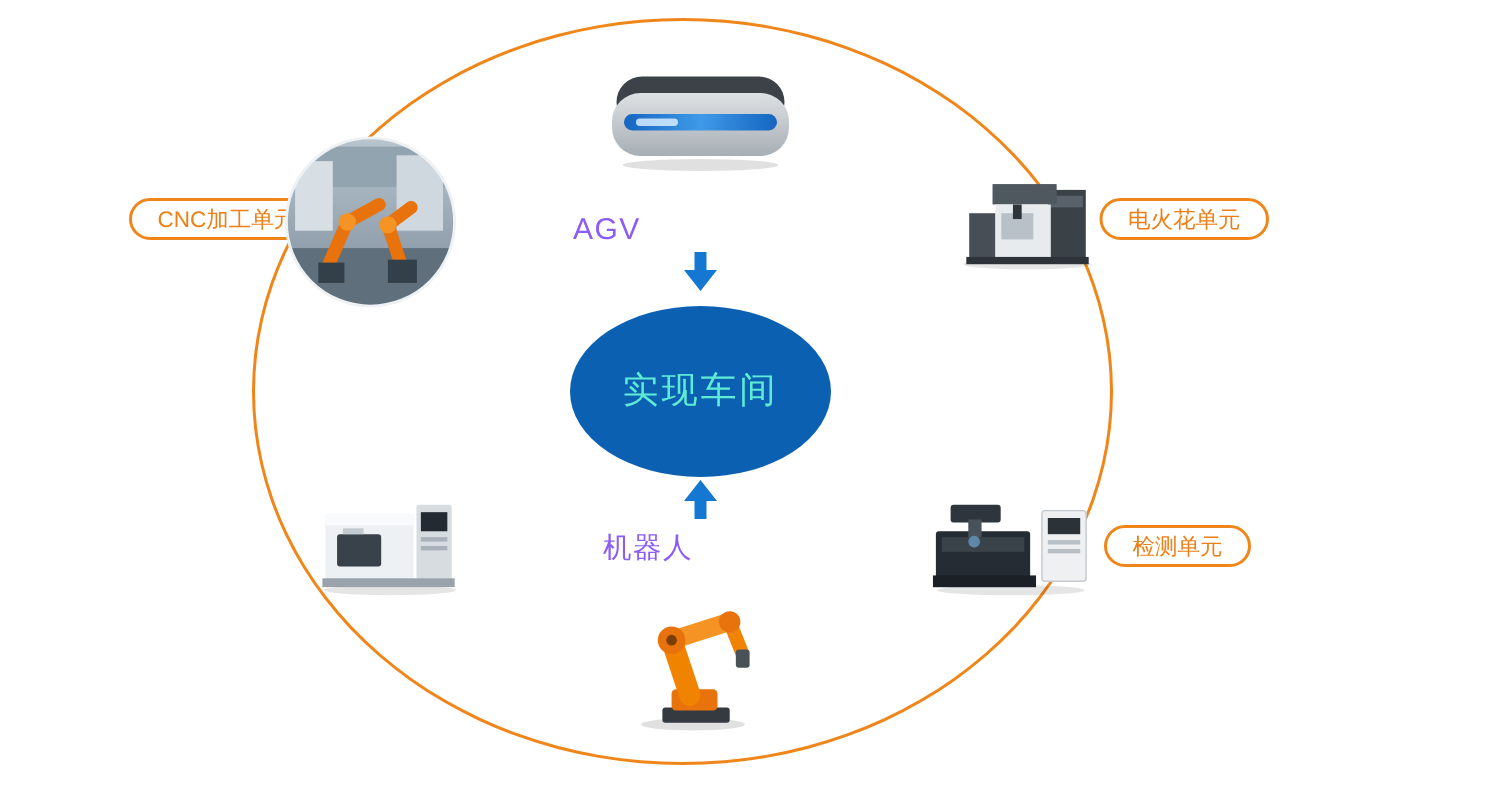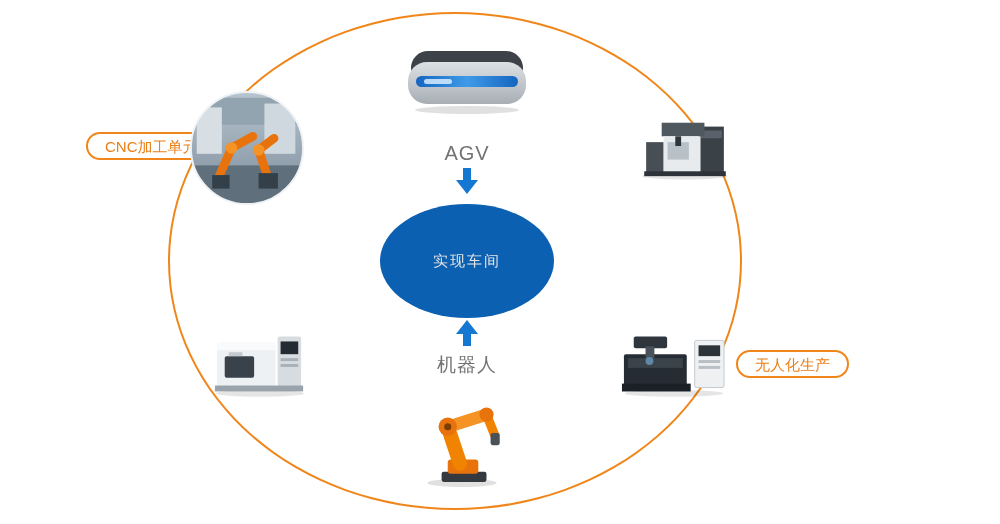--- a/index.html
+++ b/index.html
@@ -14,36 +14,36 @@
   .img{position:absolute;}
   .img svg{display:block;width:100%;height:100%;}
   .agv-img{left:402px;top:46px;width:130px;height:70px;}
   .cnc-photo{left:189px;top:90px;width:116px;height:116px;}
   .edm-img{left:636px;top:113px;width:98px;height:68px;}
   .wire-img{left:211px;top:328px;width:98px;height:70px;}
   .insp-img{left:620px;top:328px;width:108px;height:70px;}
   .robot-img{left:400px;top:386px;width:124px;height:102px;}
 
   .blue-label{
-    position:absolute;color:#737373;text-align:center;
+    position:absolute;color:#8b5cf6;
     font-size:20px;letter-spacing:1px;
   }
   .agv-label{left:382px;top:142px;width:170px;}
-  .robot-label{left:382px;top:352px;width:170px;font-size:19px;}
+  .robot-label{left:402px;top:352px;width:170px;font-size:19px;}
 
   .arrow{position:absolute;width:24px;height:26px;}
   .arrow svg{display:block;width:100%;height:100%;}
   .arrow-down{left:455px;top:168px;}
   .arrow-up{left:455px;top:320px;}
 
   .center-ellipse{
     position:absolute;left:380px;top:204px;width:174px;height:114px;
     background:#0b60b2;border-radius:50%;
     display:flex;flex-direction:column;align-items:center;justify-content:center;
-    color:#e5e5e5;font-size:15px;line-height:1.45;letter-spacing:2px;
+    color:#5eead4;font-size:24px;line-height:1.45;letter-spacing:2px;
   }
 
   .pill{
     position:absolute;height:28px;line-height:26px;padding:0 17px;
     border:2px solid #f0861a;border-radius:16px;box-sizing:border-box;
     color:#ec7f16;font-size:15px;background:#ffffff;white-space:nowrap;
   }
   .pill-cnc{left:86px;top:132px;}
   .pill-edm{left:733px;top:132px;}
   .pill-wire{left:88px;top:350px;}
@@ -149,20 +149,21 @@
       <rect x="10" y="30" width="18" height="32" fill="#474e55"></rect>
       <rect x="64" y="14" width="26" height="48" fill="#3a4147"></rect>
       <rect x="66" y="18" width="22" height="8" fill="#59626a"></rect>
       <rect x="26" y="10" width="44" height="14" fill="#50585f"></rect>
       <rect x="28" y="24" width="38" height="38" fill="#e8ebed"></rect>
       <rect x="32" y="30" width="22" height="18" fill="#b9c1c8"></rect>
       <rect x="40" y="24" width="6" height="10" fill="#2e353b"></rect>
       <rect x="8" y="60" width="84" height="5" fill="#2d3339"></rect>
     </svg>
   </div>
+  <div class="pill pill-edm">电火花单元</div>
 
   <div class="img wire-img">
     <svg viewBox="0 0 100 70" xmlns="http://www.w3.org/2000/svg">
       <ellipse cx="50" cy="66" rx="45" ry="3.5" fill="#000000" opacity="0.1"></ellipse>
       <rect x="6" y="14" width="60" height="46" rx="3" fill="#eef1f3"></rect>
       <rect x="6" y="14" width="60" height="8" fill="#f8fafb"></rect>
       <rect x="14" y="28" width="30" height="22" rx="2" fill="#39414a"></rect>
       <rect x="18" y="24" width="14" height="4" fill="#c3cad0"></rect>
       <rect x="68" y="8" width="24" height="52" rx="2" fill="#d7dce0"></rect>
       <rect x="71" y="13" width="18" height="13" fill="#232a31"></rect>
@@ -180,15 +181,15 @@
       <rect x="14" y="8" width="34" height="12" rx="2" fill="#2e353d"></rect>
       <rect x="26" y="18" width="9" height="12" fill="#49525a"></rect>
       <circle cx="30" cy="33" r="4" fill="#5e87a8"></circle>
       <rect x="2" y="56" width="70" height="8" fill="#1a2026"></rect>
       <rect x="76" y="12" width="30" height="48" rx="2" fill="#eef0f2" stroke="#c4cacf"></rect>
       <rect x="80" y="17" width="22" height="11" fill="#2b3238"></rect>
       <rect x="80" y="32" width="22" height="3" fill="#b8bfc5"></rect>
       <rect x="80" y="38" width="22" height="3" fill="#b8bfc5"></rect>
     </svg>
   </div>
-  <div class="pill pill-insp">无人化生产</div>
+  <div class="pill pill-insp">检测单元</div>
 
 </div>
 
 </body></html>

